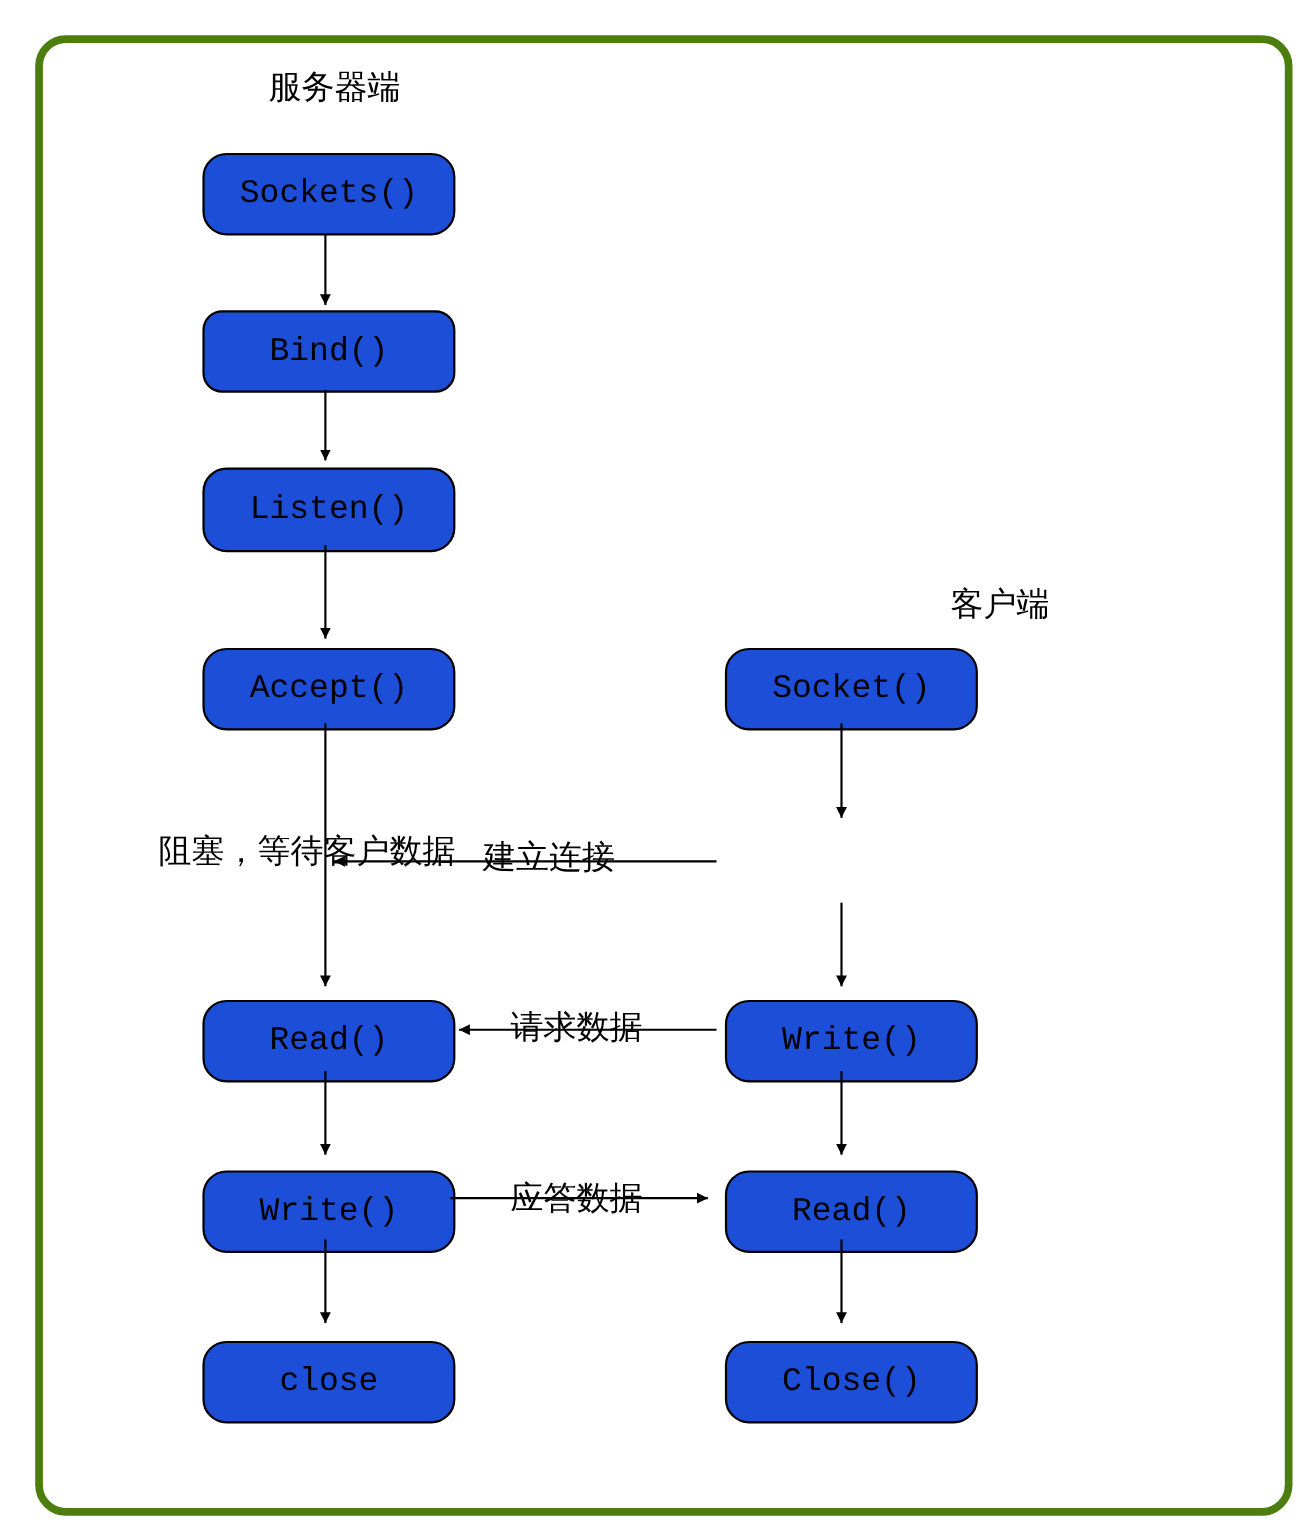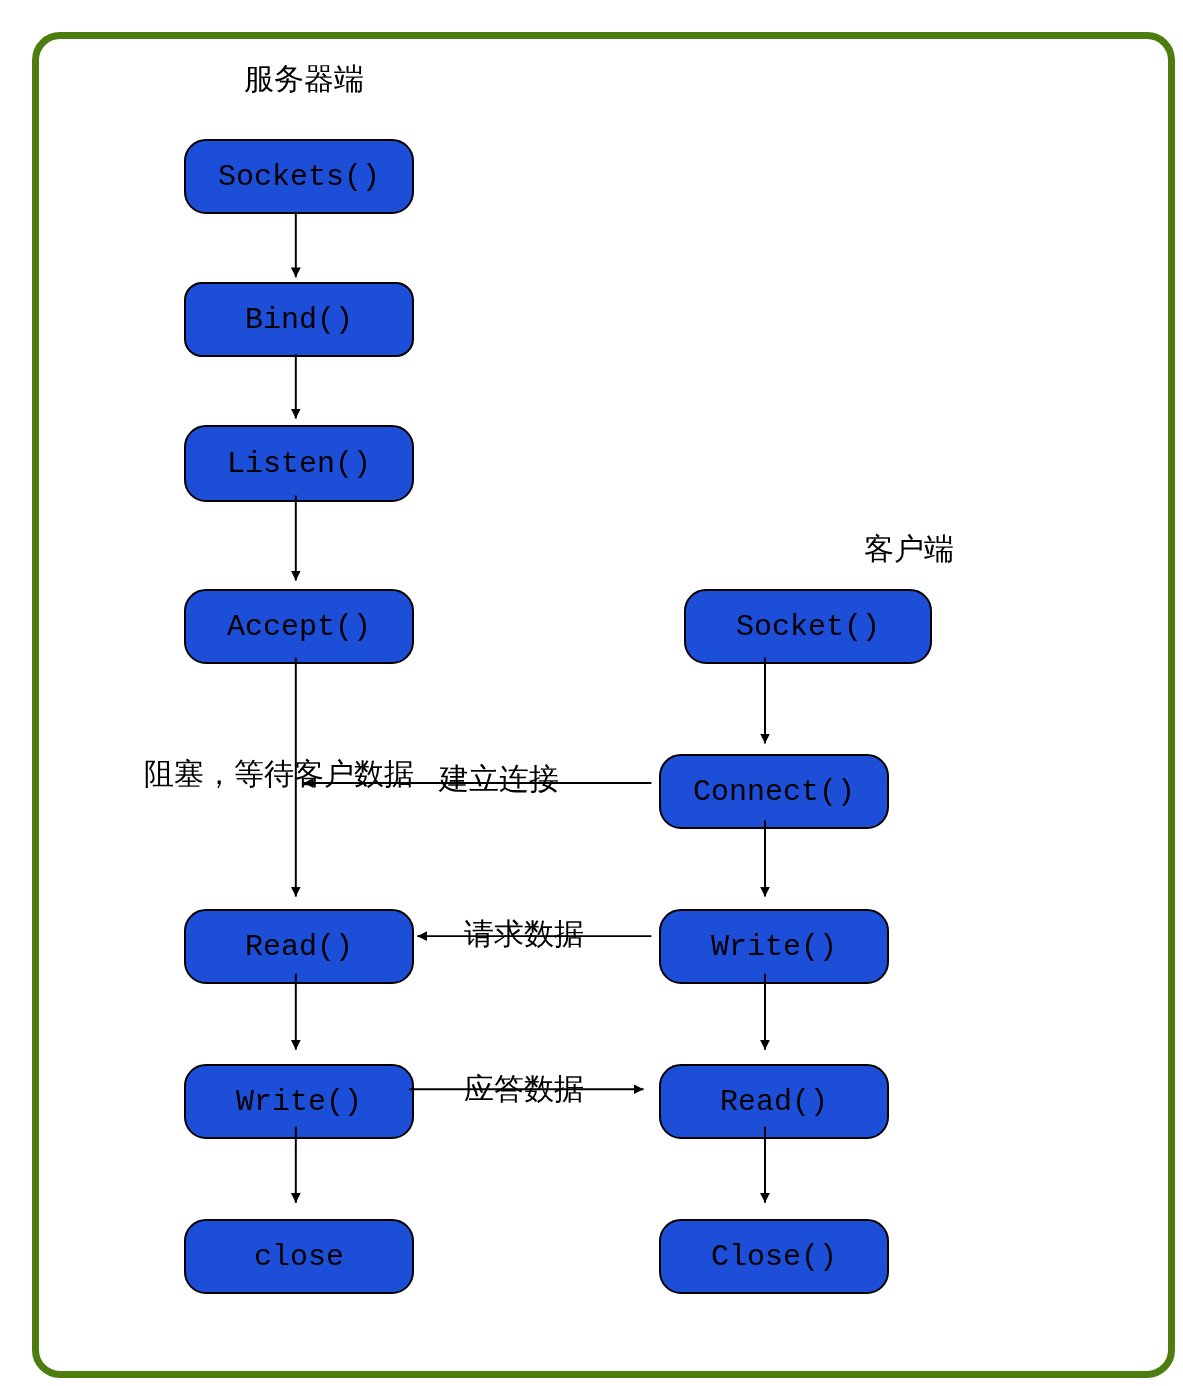--- a/index.html
+++ b/index.html
@@ -54,22 +54,21 @@
   <div class="label" style="left:825px; top:490px;">客户端</div>
 
   <div class="node" style="left:145px; top:100px; width:230px; height:75px;">Sockets()</div>
   <div class="node" style="left:145px; top:243px; width:230px; height:75px;border-radius:18px;">Bind()</div>
   <div class="node" style="left:145px; top:386px; width:230px; height:77px;">Listen()</div>
   <div class="node" style="left:145px; top:550px; width:230px; height:75px;">Accept()</div>
   <div class="node" style="left:145px; top:870px; width:230px; height:75px;">Read()</div>
   <div class="node" style="left:145px; top:1025px; width:230px; height:75px;">Write()</div>
   <div class="node" style="left:145px; top:1180px; width:230px; height:75px;">close</div>
 
-  <div class="node" style="left:645px; top:550px; width:248px; height:75px;">Socket()</div>
-  <div class="node" style="left:620px; top:715px; width:230px; height:75px;">Connect()</div>
+  <div class="node" style="left:620px; top:550px; width:230px; height:75px;">Socket()</div>
   <div class="node" style="left:620px; top:870px; width:230px; height:75px;">Write()</div>
   <div class="node" style="left:620px; top:1025px; width:230px; height:75px;">Read()</div>
   <div class="node" style="left:620px; top:1180px; width:230px; height:75px;">Close()</div>
 
   <div class="label" style="left:105px; top:715px;text-align:right;">阻塞，等待客户数据</div>
   <div class="label" style="left:400px; top:720px;">建立连接</div>
   <div class="label" style="left:425px; top:875px;">请求数据</div>
   <div class="label" style="left:425px; top:1030px;">应答数据</div>
 
   <svg class="arrows" viewBox="0 0 1143 1346">

